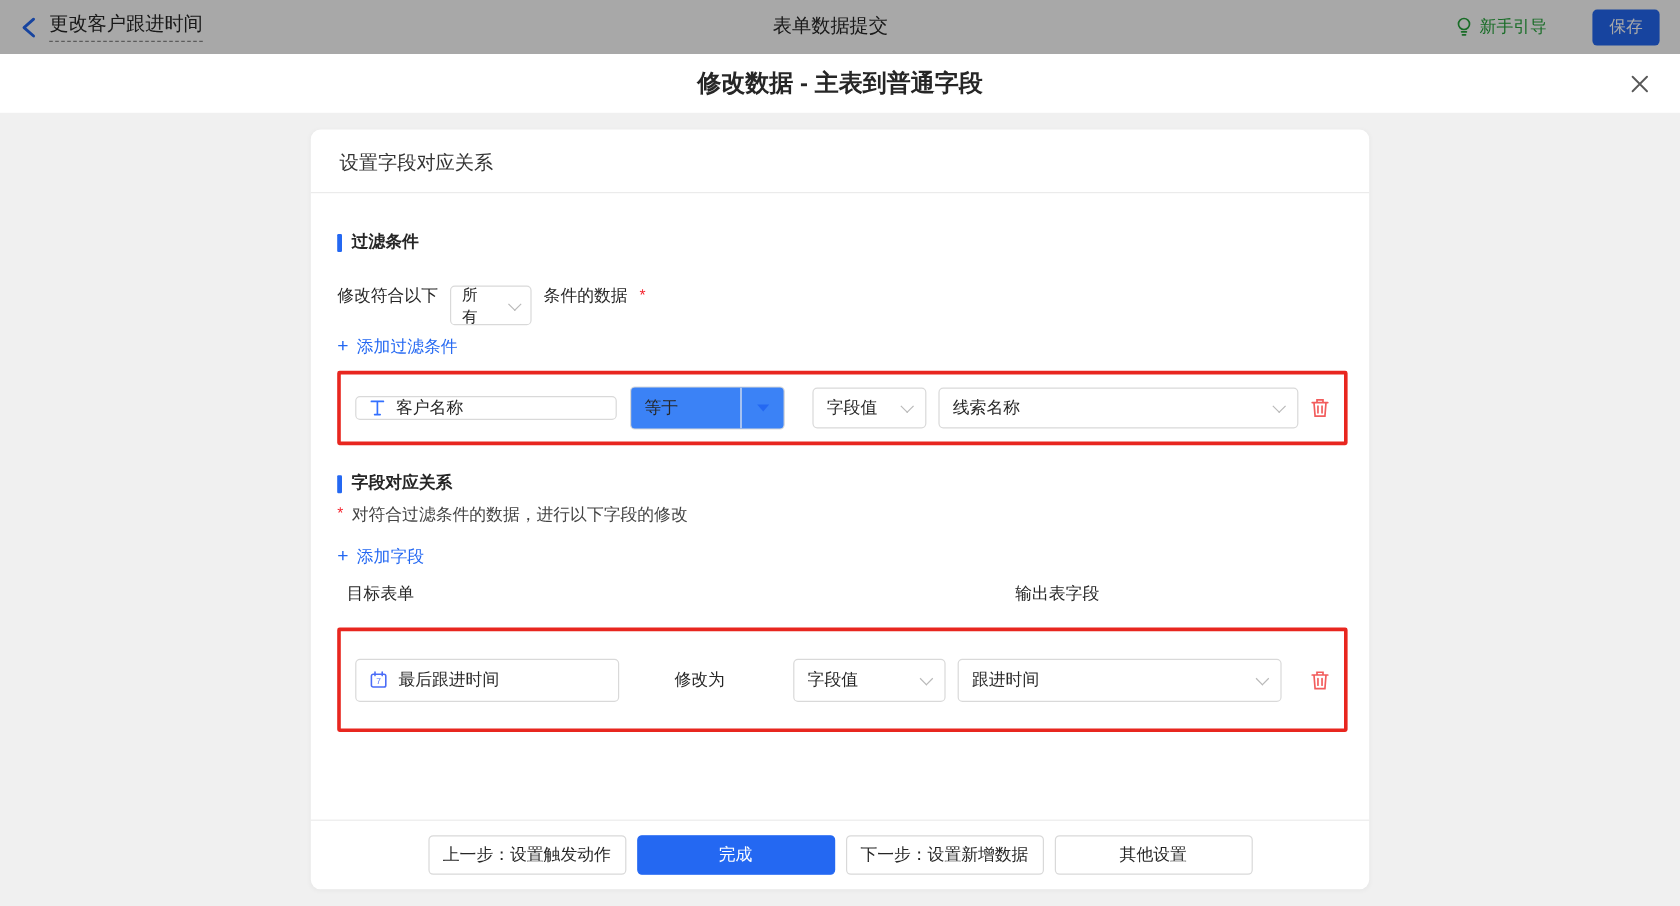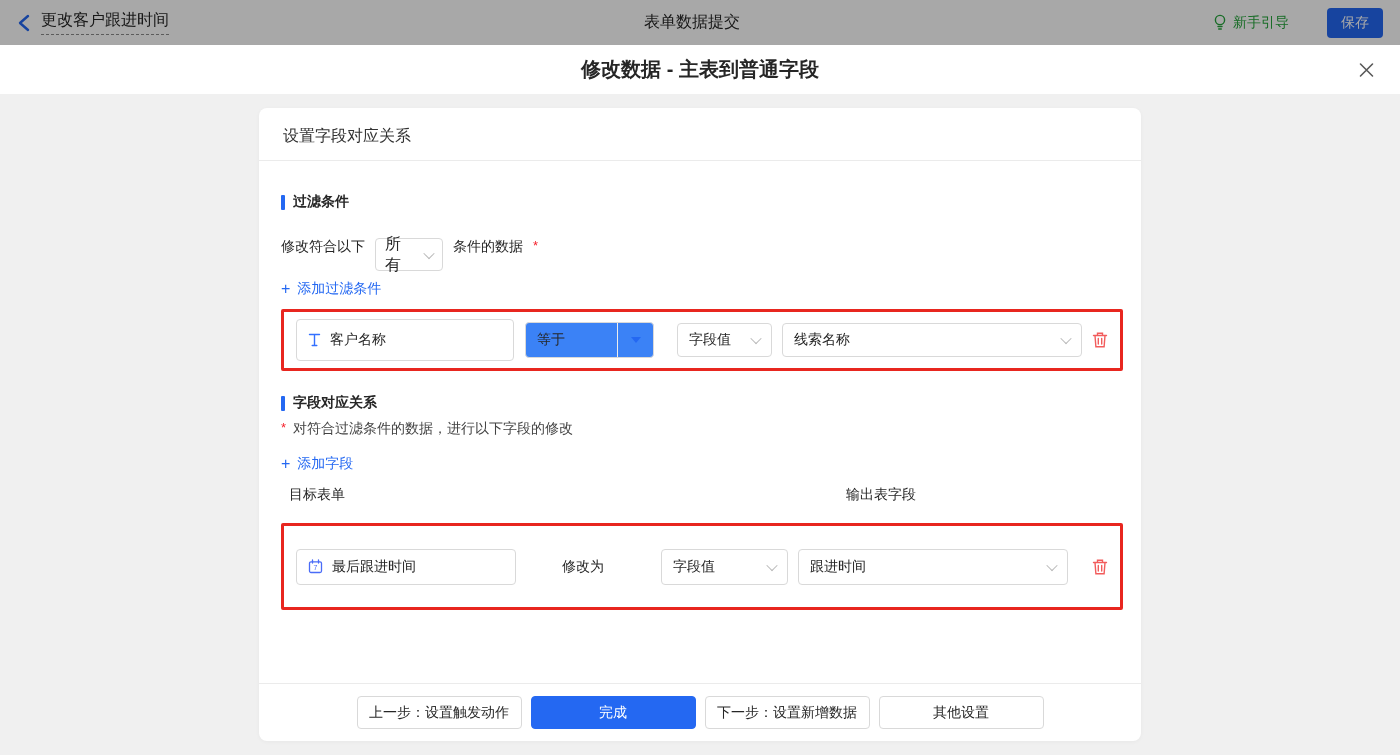--- a/index.html
+++ b/index.html
@@ -33,33 +33,33 @@
         box-shadow:0 1px 4px rgba(0,0,0,0.04);}
   .card-header{padding:18px 24px 0;font-size:16px;color:#333;height:52px;}
   .card-divider{border-bottom:1px solid #ebebeb;}
   .card-body{padding:0 18px 0 22px;}
 
   .section-title{display:flex;align-items:center;font-size:14px;font-weight:700;color:#262626;}
   .section-bar{width:4px;height:15px;background:var(--accent);margin-right:8px;border-radius:1px;}
 
   .match-row{display:flex;align-items:flex-start;gap:10px;margin-top:27px;font-size:14px;}
   .mini-select{display:flex;align-items:center;justify-content:space-between;width:68px;height:33px;
-               border:1px solid var(--border);border-radius:4px;background:#fff;padding:4px 9px;font-size:16px;cursor:pointer;gap:20px;}
+               border:1px solid var(--border);border-radius:4px;background:#fff;padding:4px 9px;font-size:13px;cursor:pointer;gap:20px;}
   .req{color:var(--danger);font-size:13px;}
 
   .add-link{display:flex;align-items:center;gap:7px;color:var(--accent);font-size:14px;margin-top:9px;cursor:pointer;width:fit-content;}
   .plus{font-size:16px;line-height:1;}
 
   .hl-box{border:3px solid var(--highlight);border-radius:2px;width:842px;display:flex;align-items:center;
           padding:0 12px;background:#fff;}
   .hl-box.first{height:62px;margin-top:11px;}
   .hl-box.second{height:87px;margin-top:18px;}
 
   .field-input{display:flex;align-items:center;gap:9px;border:1px solid var(--border);border-radius:4px;
-               height:42px;padding:0 11px;font-size:14px;background:#fff;}
+               height:20px;padding:0 11px;font-size:14px;background:#fff;}
   .select{display:flex;align-items:center;justify-content:space-between;border:1px solid var(--border);
           border-radius:4px;height:34px;padding:0 11px;font-size:14px;background:#fff;cursor:pointer;}
   .chevron{width:8px;height:8px;border-right:1.5px solid #b9b9b9;border-bottom:1.5px solid #b9b9b9;
            transform:rotate(45deg) translate(-1px,-1px);flex:0 0 auto;}
   .op-select{display:flex;align-items:stretch;border:1px solid var(--border);border-radius:4px;height:36px;
              background:#3b82f6;cursor:pointer;overflow:hidden;}
   .op-text{display:flex;align-items:center;padding:0 11px;font-size:14px;flex:1;}
   .op-caret-seg{width:36px;border-left:1px solid #ededed;display:flex;align-items:center;justify-content:center;}
   .tri-down{width:0;height:0;border-left:5px solid transparent;border-right:5px solid transparent;
             border-top:6px solid var(--accent);}

